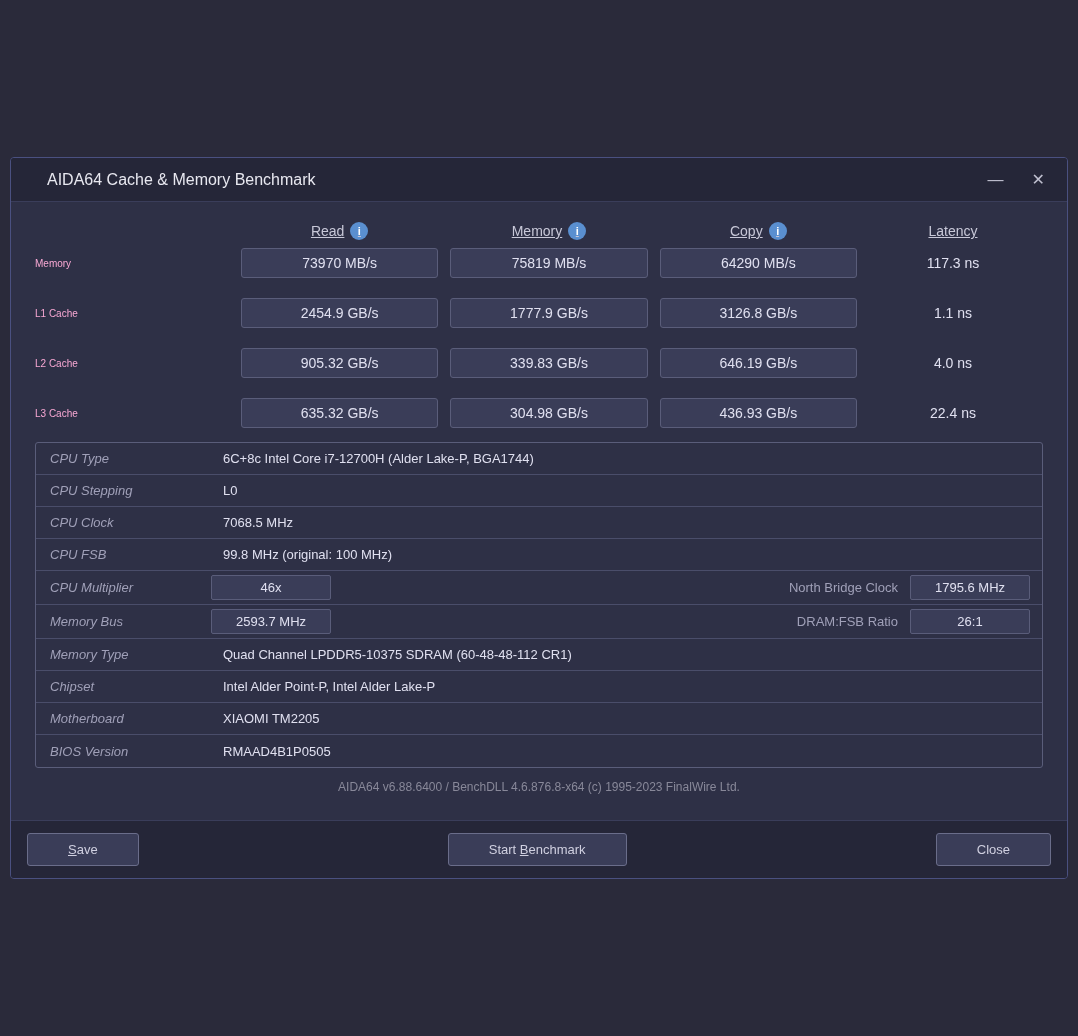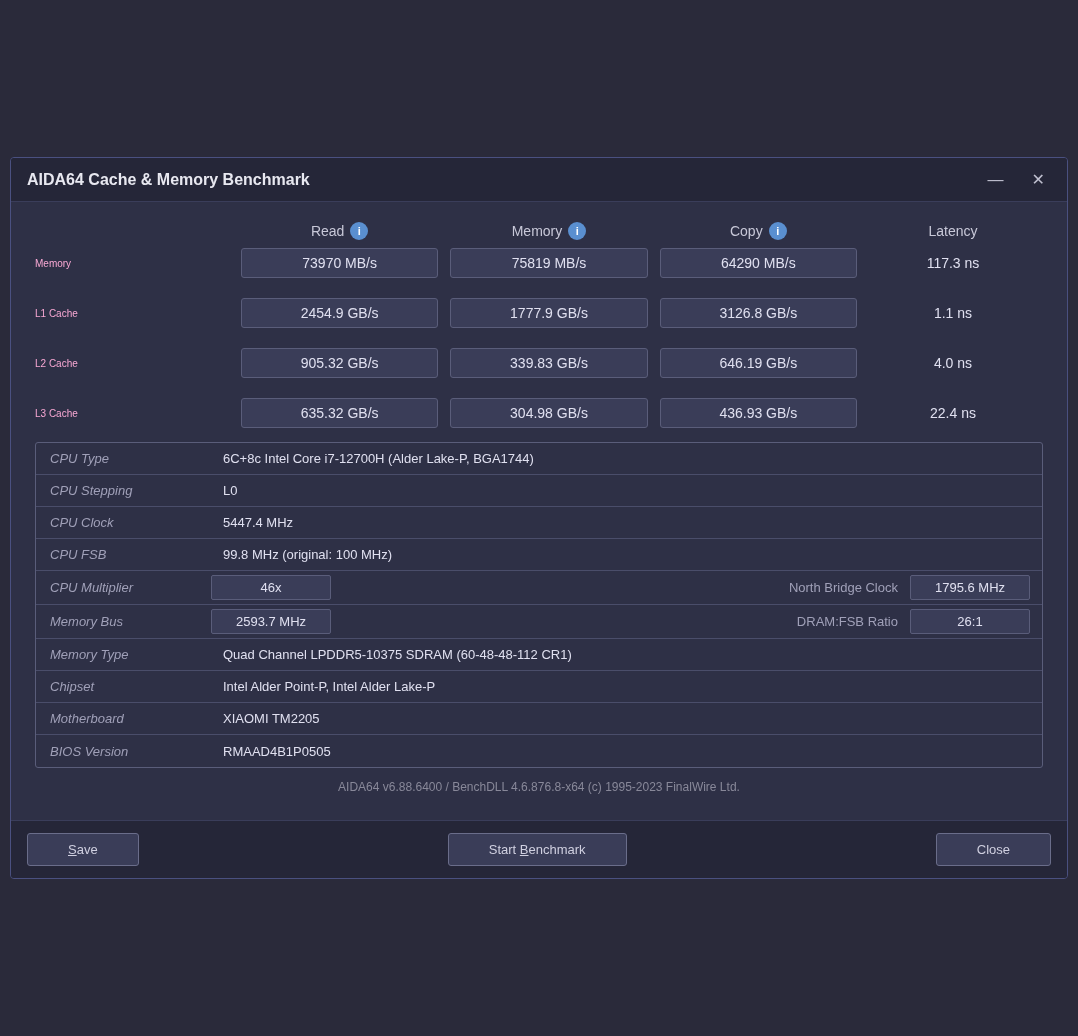--- a/index.html
+++ b/index.html
@@ -22,21 +22,22 @@
       background: #252638;
       display: flex;
       align-items: center;
       justify-content: space-between;
       padding: 10px 16px;
       border-bottom: 1px solid #3a3d5a;
     }
     .titlebar-title {
       color: #e8e8f0;
       font-size: 16px;
-      font-weight: 700;
+      font-weight: 400;
+      margin-left: 20px;
     }
     .titlebar-controls {
       display: flex;
       gap: 16px;
       align-items: center;
     }
     .titlebar-btn {
       color: #c0c0d0;
       background: none;
       border: none;
@@ -57,20 +58,21 @@
       margin-bottom: 8px;
     }
     .bench-header .col-label {
       color: #c8c8d8;
       font-size: 14px;
       text-align: center;
       display: flex;
       align-items: center;
       justify-content: center;
       gap: 6px;
+      text-decoration: underline;
     }
     .info-icon {
       display: inline-flex;
       width: 18px;
       height: 18px;
       border-radius: 50%;
       background: #5a8fd0;
       color: white;
       font-size: 11px;
       font-weight: bold;
@@ -259,21 +261,21 @@
         <span class="info-value">6C+8c Intel Core i7-12700H  (Alder Lake-P, BGA1744)</span>
       </div>
 
       <div class="info-row">
         <span class="info-label">CPU Stepping</span>
         <span class="info-value">L0</span>
       </div>
 
       <div class="info-row">
         <span class="info-label">CPU Clock</span>
-        <span class="info-value">5447.4 MHz</span>
+        <span class="info-value">7068.5 MHz</span>
       </div>
 
       <div class="info-row">
         <span class="info-label">CPU FSB</span>
         <span class="info-value">99.8 MHz  (original: 100 MHz)</span>
       </div>
 
       <div class="info-row">
         <span class="info-label">CPU Multiplier</span>
         <div style="display:flex; align-items:center; flex:1; padding: 4px 0; gap: 12px;">

